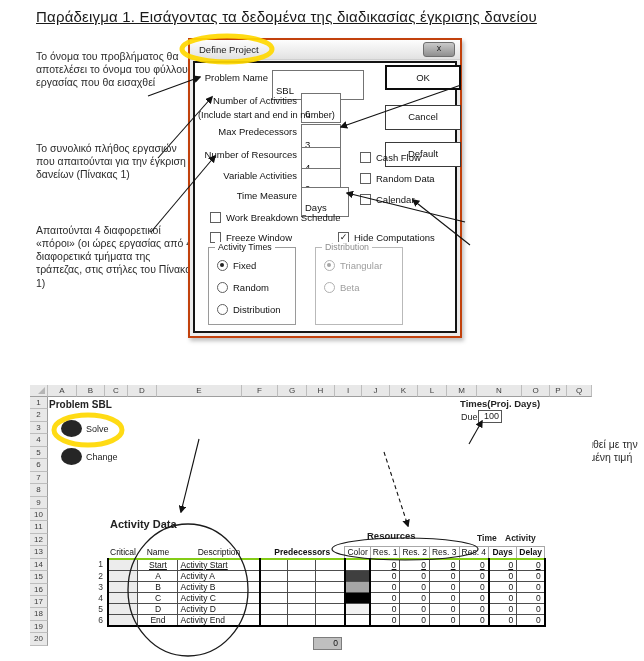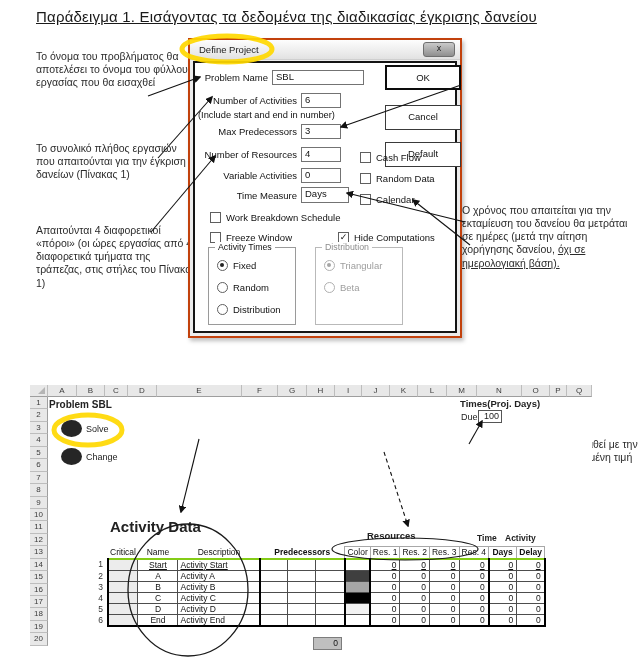--- a/index.html
+++ b/index.html
@@ -22,21 +22,21 @@
           border:2px solid #c2410c;box-shadow:2px 3px 4px rgba(0,0,0,.25);z-index:10;}
   .titlebar{position:absolute;left:0;top:0;right:0;height:20px;
             background:linear-gradient(#fdfdfd,#e2e2e2);display:flex;align-items:center;
             padding-left:9px;font-size:9.5px;color:#222;border-bottom:1px solid #cfcfcf;box-sizing:border-box;}
   .close-btn{position:absolute;top:2px;right:5px;width:30px;height:13px;
              background:linear-gradient(#c9c9c9,#8f8f8f);border:1px solid #6e6e6e;border-radius:3px;
              font-size:9px;line-height:11px;text-align:center;color:#222;cursor:default;}
   .client{position:absolute;left:3px;right:3px;top:21px;bottom:3px;background:#fff;border:2px solid #141414;}
   .flabel{position:absolute;font-size:9.5px;color:#111;text-align:right;white-space:nowrap;}
   .fbox{position:absolute;border:1px solid #737373;background:#fff;font-size:9.5px;color:#111;
-        padding:0 3px;box-sizing:border-box;height:15px;line-height:12px;}
+        padding:14px 3px;box-sizing:border-box;height:15px;line-height:12px;}
   .dnote{position:absolute;font-size:9.3px;color:#111;white-space:nowrap;}
   .dbtn{position:absolute;width:76px;height:25px;font-size:9.5px;text-align:center;line-height:22px;
         background:#fff;border:1px solid #3a3a3a;color:#111;box-sizing:border-box;}
   .dbtn.default{border:2px solid #0c0c0c;}
   .cb,.radio{position:absolute;display:flex;align-items:center;font-size:9.5px;color:#111;white-space:nowrap;}
   .cb .box{width:9px;height:9px;border:1px solid #5f5f5f;background:#fff;margin-right:5px;
            font-size:9px;line-height:8px;text-align:center;color:#111;flex:0 0 auto;}
   .radio .circle{width:9px;height:9px;border:1px solid #5f5f5f;border-radius:50%;background:#fff;
                  margin-right:5px;position:relative;flex:0 0 auto;}
   .radio.sel .circle::after{content:"";position:absolute;left:2px;top:2px;width:4px;height:4px;
@@ -93,21 +93,20 @@
 </head>
 <body>
 
 <div class="canvas">
 
   <div class="page-title">Παράδειγμα 1. Εισάγοντας τα δεδομένα της διαδικασίας έγκρισης δανείου</div>
 
   <div class="ann" id="ann1">Το όνομα του προβλήματος θα αποτελέσει το όνομα του φύλλου εργασίας που θα εισαχθεί</div>
   <div class="ann" id="ann2">Το συνολικό πλήθος εργασιών που απαιτούνται για την έγκριση δανείων (Πίνακας 1)</div>
   <div class="ann" id="ann3">Απαιτούνται 4 διαφορετικοί «πόροι» (οι ώρες εργασίας από 4 διαφορετικά τμήματα της τράπεζας, στις στήλες του Πίνακα 1)</div>
-  <div class="ann" id="ann5"><span>Ο χρόνος που απαιτείται για την εκταμίευση του δανείου θα μετράται σε ημέρες (μετά την αίτηση χορήγησης δανείου, </span><span class="u">όχι σε ημερολογιακή βάση).</span></div>
   <div class="ann" id="annRename">Μπορούμε να αλλάξουμε το όνομα των εργασιών και των διαθέσιμων πόρων, ώστε να είναι ευκολότερα κατανοητές οι διαδικασίες που απαιτείται να ολοκληρωθούν</div>
   <div class="ann" id="annTarget">Το αποτέλεσμα θα συγκριθεί με την τιμή «στόχο» (προεπιλεγμένη τιμή 100 ημέρες).</div>
 
   <div class="dialog">
     <div class="titlebar">
       <span>Define Project</span>
       <span class="close-btn">x</span>
     </div>
     <div class="client">
       <span class="flabel" style="left:3px;top:9px;width:70px">Problem Name</span>
@@ -233,21 +232,21 @@
     <div class="s-abs bold" style="left:19px;top:14px;font-size:10px">Problem SBL</div>
     <div class="s-abs bold" style="left:430px;top:13px;font-size:9.5px">Times(Proj. Days)</div>
     <div class="s-abs" style="left:431px;top:27px;font-size:9px">Due</div>
     <div class="due-box">100</div>
 
     <div class="circle-btn" style="left:31px;top:35px"></div>
     <div class="s-abs" style="left:56px;top:39px;font-size:9px">Solve</div>
     <div class="circle-btn" style="left:31px;top:63px"></div>
     <div class="s-abs" style="left:56px;top:67px;font-size:9px">Change</div>
 
-    <div class="s-abs bold" style="left:80px;top:133px;font-size:15px">Activity Data</div>
+    <div class="s-abs bold" style="left:80px;top:133px;font-size:11px">Activity Data</div>
     <div class="s-abs bold" style="left:337px;top:145px;font-size:9.5px">Resources</div>
     <div class="s-abs bold" style="left:447px;top:148px;width:28px;font-size:8.5px">Time</div>
     <div class="s-abs bold" style="left:475px;top:148px;width:28px;text-align:center;font-size:8.5px">Activity</div>
 
     <table id="atable">
       <colgroup>
         <col style="width:13px">
           <col style="width:27px">
           <col style="width:40px">
           <col style="width:82px">

